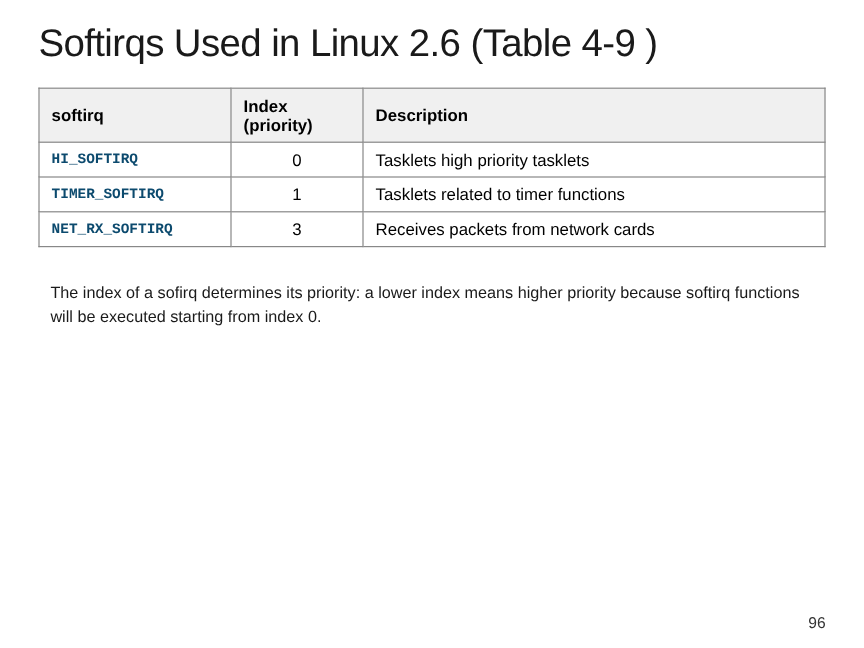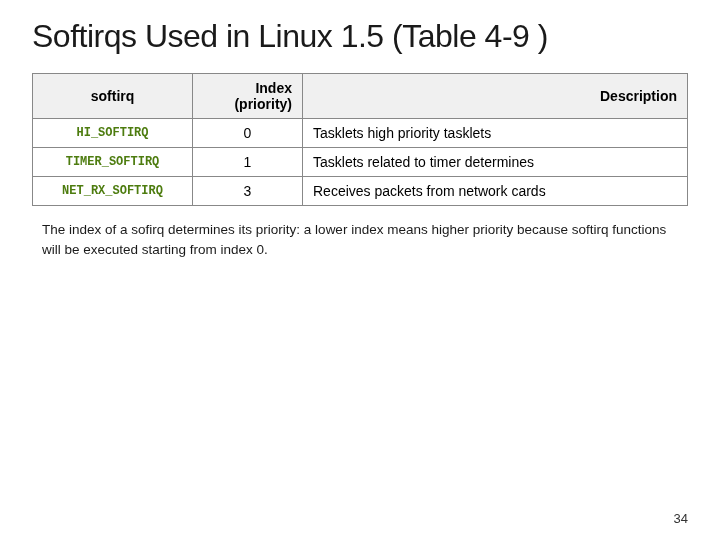--- a/index.html
+++ b/index.html
@@ -27,91 +27,90 @@
     }
     table {
       width: 100%;
       border-collapse: collapse;
       font-size: 14px;
     }
     thead tr th {
       border: 1px solid #888;
       background: #f0f0f0;
       padding: 6px 10px;
-      text-align: right;
+      text-align: left;
       font-weight: bold;
       font-size: 14px;
     }
     thead tr th:first-child {
-      text-align: center;
       width: 160px;
     }
     thead tr th:nth-child(2) {
       width: 110px;
     }
     tbody tr td {
       border: 1px solid #888;
       padding: 6px 10px;
       vertical-align: middle;
     }
     tbody tr td:first-child {
       font-family: 'Courier New', monospace;
       font-size: 12px;
-      color: #4d7c0f;
+      color: #0c4a6e;
       font-weight: bold;
-      text-align: center;
+      text-align: left;
     }
     tbody tr td:nth-child(2) {
       text-align: center;
     }
     .footer-text {
-      margin-top: 14px;
+      margin-top: 28px;
       font-size: 13.5px;
       color: #1a1a1a;
       line-height: 1.5;
       padding-left: 10px;
     }
     .page-number {
       position: absolute;
       bottom: 14px;
       right: 32px;
       font-size: 13px;
       color: #333;
     }
     .bold { font-weight: bold; }
   </style>
 </head>
 <body>
 
 <div class="page">
-  <h1 class="title">Softirqs Used in Linux 1.5 (Table 4-9 )</h1>
+  <h1 class="title">Softirqs Used in Linux 2.6 (Table 4-9 )</h1>
 
   <table>
     <thead>
       <tr>
         <th>softirq</th>
         <th>Index (priority)</th>
         <th>Description</th>
       </tr>
     </thead>
     <tbody>
       <tr>
         <td>HI_SOFTIRQ</td>
         <td>0</td>
         <td>Tasklets high priority tasklets</td>
       </tr>
       <tr>
         <td>TIMER_SOFTIRQ</td>
         <td>1</td>
-        <td>Tasklets related to timer determines</td>
+        <td>Tasklets related to timer functions</td>
       </tr>
       <tr>
         <td>NET_RX_SOFTIRQ</td>
         <td>3</td>
         <td>Receives packets from network cards</td>
       </tr>
     </tbody>
   </table>
 
   <p class="footer-text">The index of a sofirq determines its priority: a lower index means higher priority because softirq functions will be executed starting from index 0.</p>
 
-  <span class="page-number">34</span>
+  <span class="page-number">96</span>
 </div>
 
 </body></html>

